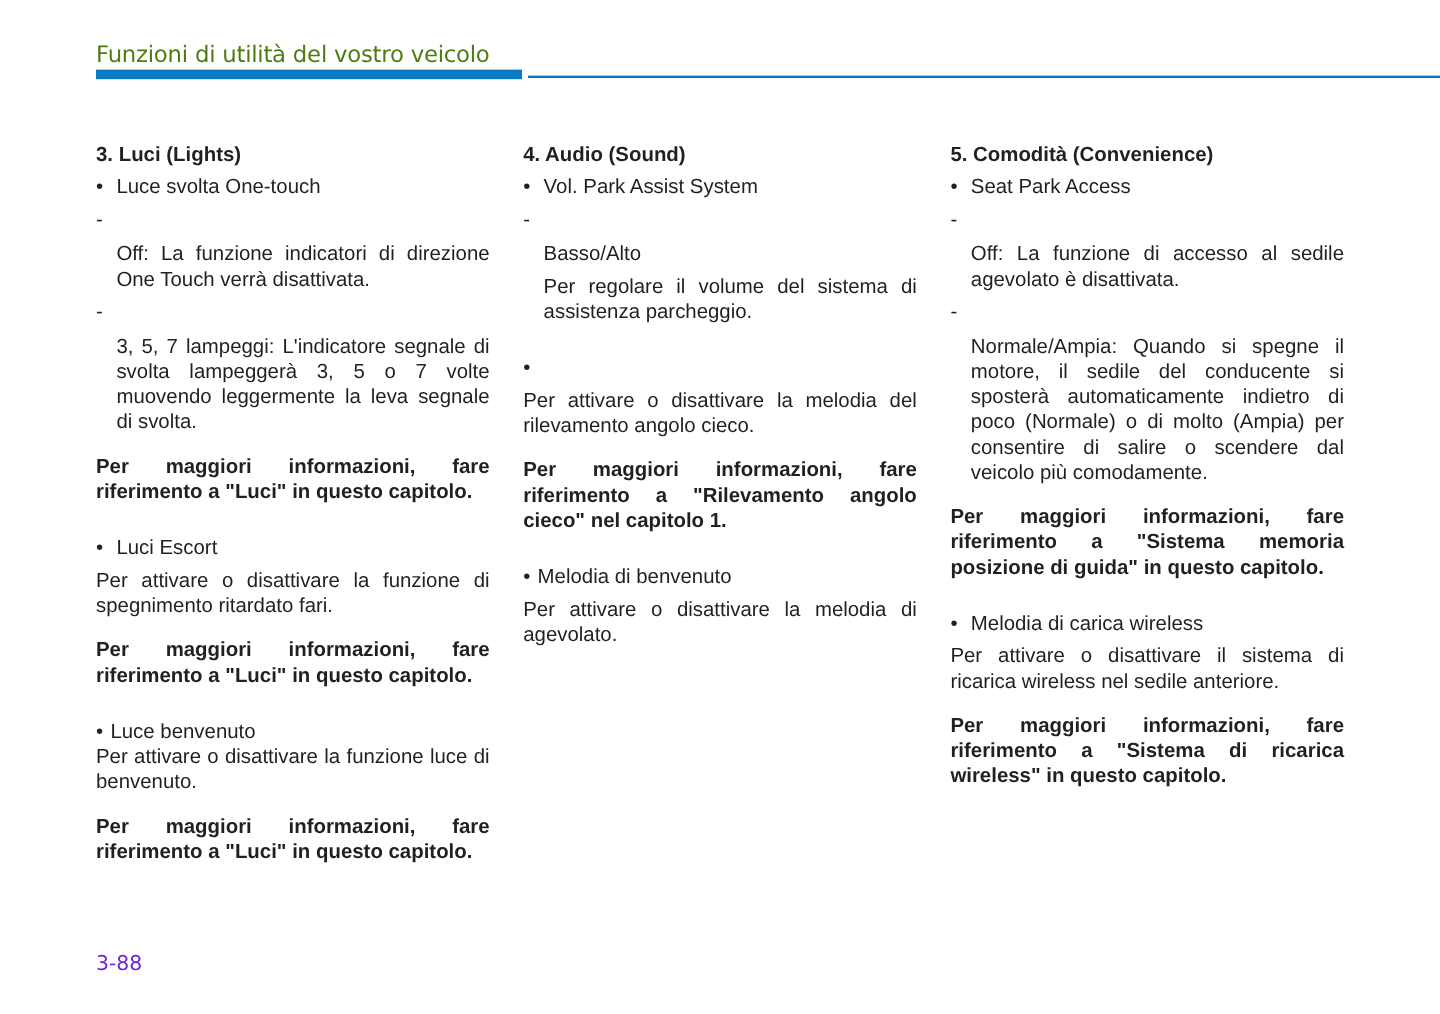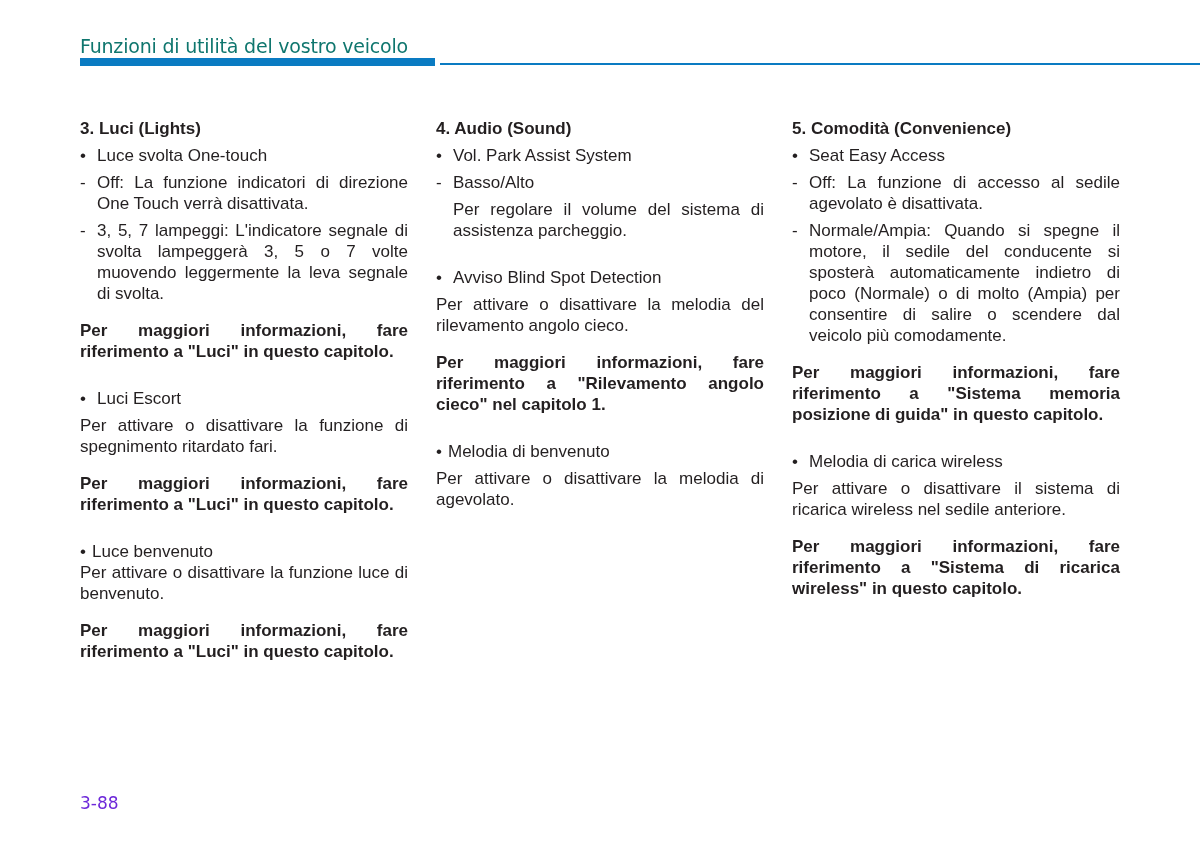--- a/index.html
+++ b/index.html
@@ -1,32 +1,32 @@
 <!DOCTYPE html>
 <html><head>
 <meta charset="utf-8">
 <style>
   html, body { margin: 0; padding: 0; background: #ffffff; }
   body { width: 1200px; height: 845px; position: relative; overflow: hidden;
          font-family: "Liberation Sans", sans-serif; color: #231f20; }
   .header-title { position: absolute; left: 80px; top: 35px; font-size: 19px;
-                  color: #0f766e; font-family: "DejaVu Sans", sans-serif; letter-spacing: -0.2px; }
+                  color: #4d7c0f; font-family: "DejaVu Sans", sans-serif; letter-spacing: -0.2px; }
   .header-bar { position: absolute; left: 80px; top: 58px; width: 355px; height: 8px; background: #0a7bc2; }
   .header-line { position: absolute; left: 440px; top: 63px; width: 760px; height: 2px; background: #0a7bc2; }
   .col { position: absolute; top: 118px; width: 328px; font-size: 17px; line-height: 21px; }
   .col1 { left: 80px; }
   .col2 { left: 436px; }
   .col3 { left: 792px; }
   .h { font-weight: bold; margin: 0 0 6px 0; }
   .bullet { display: flex; margin: 0 0 6px 0; }
   .bullet .mk { width: 17px; flex: none; }
   .bullet.tight .mk { width: 12px; }
   .dash { display: flex; margin: 0 0 6px 0; text-align: justify; }
   .dash .mk { width: 17px; flex: none; }
-  .dash .tx { flex: 1; text-align: justify; text-align-last: left; }
+  .dash .tx { flex: 1; text-align: justify; text-align-last: left; margin-top: 29px; }
   .p { margin: 0 0 6px 0; text-align: justify; }
   .p.indent { padding-left: 17px; }
   .note { font-weight: bold; text-align: justify; margin: 0 0 6px 0; }
   .gap { height: 20px; }
   .gap-s { height: 10px; }
   .page-num { position: absolute; left: 80px; top: 793px; font-size: 17px;
               font-family: "DejaVu Sans", sans-serif; color: #6d28d9; }
 </style>
 </head>
 <body>
@@ -78,38 +78,37 @@
     <span>Vol. Park Assist System</span>
   </div>
   <div class="dash">
     <span class="mk">-</span>
     <span class="tx">Basso/Alto</span>
   </div>
   <div class="p indent">Per regolare il volume del sistema di assistenza parcheggio.</div>
   <div class="gap"></div>
   <div class="bullet">
     <span class="mk">•</span>
-    <span>Avviso Blind Spot Detection</span>
   </div>
   <div class="p">Per attivare o disattivare la melodia del rilevamento angolo cieco.</div>
   <div class="gap-s"></div>
   <div class="note">Per maggiori informazioni, fare riferimento a "Rilevamento angolo cieco" nel capitolo 1.</div>
   <div class="gap"></div>
   <div class="bullet tight">
     <span class="mk">•</span>
     <span>Melodia di benvenuto</span>
   </div>
   <div class="p">Per attivare o disattivare la melodia di agevolato.</div>
 </div>
 
 <div class="col col3">
   <div class="h">5. Comodità (Convenience)</div>
   <div class="bullet">
     <span class="mk">•</span>
-    <span>Seat Easy Access</span>
+    <span>Seat Park Access</span>
   </div>
   <div class="dash">
     <span class="mk">-</span>
     <span class="tx">Off: La funzione di accesso al sedile agevolato è disattivata.</span>
   </div>
   <div class="dash">
     <span class="mk">-</span>
     <span class="tx">Normale/Ampia: Quando si spegne il motore, il sedile del conducente si sposterà automaticamente indietro di poco (Normale) o di molto (Ampia) per consentire di salire o scendere dal veicolo più comodamente.</span>
   </div>
   <div class="gap-s"></div>

